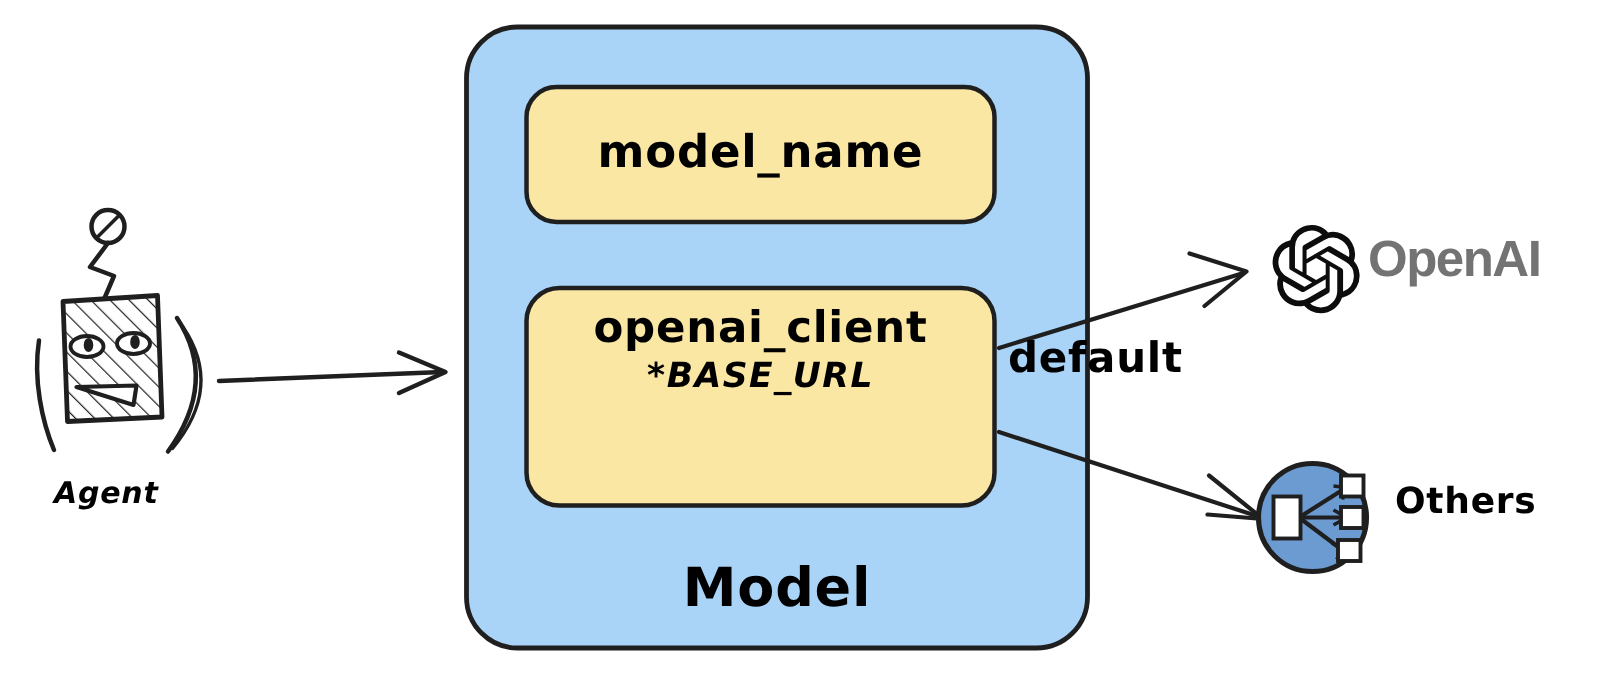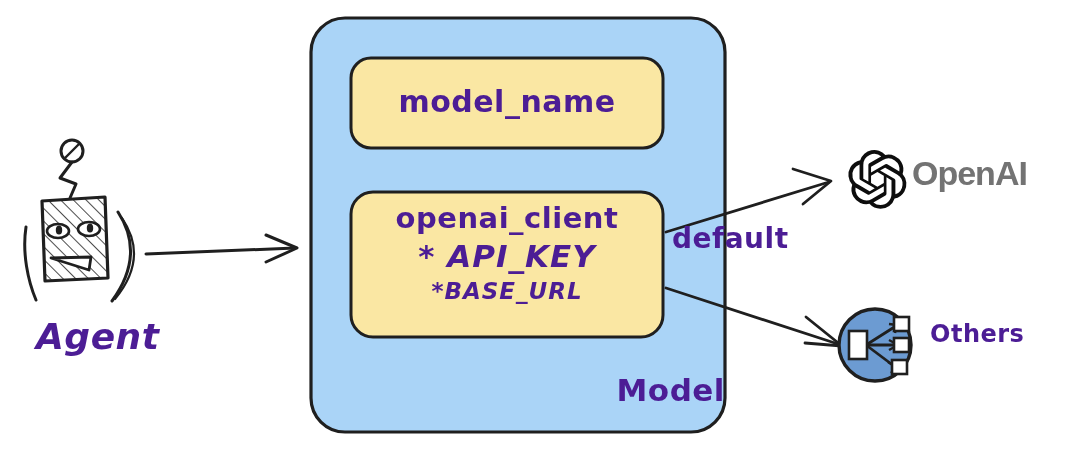--- a/index.html
+++ b/index.html
@@ -21,21 +21,21 @@
     height: 452px;
   }
   .oai-word {
     font-family: "Liberation Sans", sans-serif;
     font-weight: 700;
     fill: #0d0d0d;
   }
   .lbl {
     position: absolute;
     font-family: "DejaVu Sans", sans-serif;
-    color: #4c1d95;
+    color: #000000;
     white-space: nowrap;
     font-style: italic;
     font-weight: 600;
     letter-spacing: 0.5px;
   }
 </style>
 </head>
 <body>
 
 <svg id="canvas" viewBox="0 0 1080 452" xmlns="http://www.w3.org/2000/svg">
@@ -113,30 +113,29 @@
     <path d="M888 362 L896 367 L891 373" fill="none" stroke="#1f1f1f" stroke-width="2.4" stroke-linejoin="round"></path>
 
     <rect x="849" y="331" width="18" height="28" fill="#ffffff" stroke="#1f1f1f" stroke-width="2.6"></rect>
 
     <rect x="894" y="317" width="15" height="14" fill="#ffffff" stroke="#1f1f1f" stroke-width="2.6"></rect>
     <rect x="894" y="338" width="15" height="14" fill="#ffffff" stroke="#1f1f1f" stroke-width="2.6"></rect>
     <rect x="892" y="360" width="15" height="14" fill="#ffffff" stroke="#1f1f1f" stroke-width="2.6"></rect>
   </g>
 </svg>
 
-<div class="lbl" style="left:36px; top:316px; font-size:36px;">Agent</div>
+<div class="lbl" style="left:36px; top:316px; font-size:20px;">Agent</div>
 
 <div class="lbl" style="left:351px; top:84px; width:312px; text-align:center; font-size:30px; font-style:normal;">model_name</div>
 
 <div style="position:absolute; left:351px; top:200px; width:312px; text-align:center;">
   <div class="lbl" style="position:static; font-size:29px; font-style:normal; line-height:1.28;">openai_client</div>
-  <div class="lbl" style="position:static; font-size:31px; line-height:1.28; letter-spacing:1px;">* API_KEY</div>
   <div class="lbl" style="position:static; font-size:23px; line-height:1.28; letter-spacing:1px;">*BASE_URL</div>
 </div>
 
-<div class="lbl" style="left:311px; top:372px; width:414px; text-align:right; font-size:31px; font-style:normal;">Model</div>
+<div class="lbl" style="left:311px; top:372px; width:414px; text-align:center; font-size:36px; font-style:normal;">Model</div>
 
 <div class="lbl" style="left:672px; top:222px; font-size:28px; font-style:normal;">default</div>
 
 <div class="lbl oai-word" style="left:912px; top:154px; font-size:34px; font-style:normal; font-weight:700;
             font-family:'Liberation Sans', sans-serif; letter-spacing:-1px; color:#737373;">OpenAI</div>
 
 <div class="lbl" style="left:930px; top:320px; font-size:24px; font-style:normal;">Others</div>
 
 </body></html>

